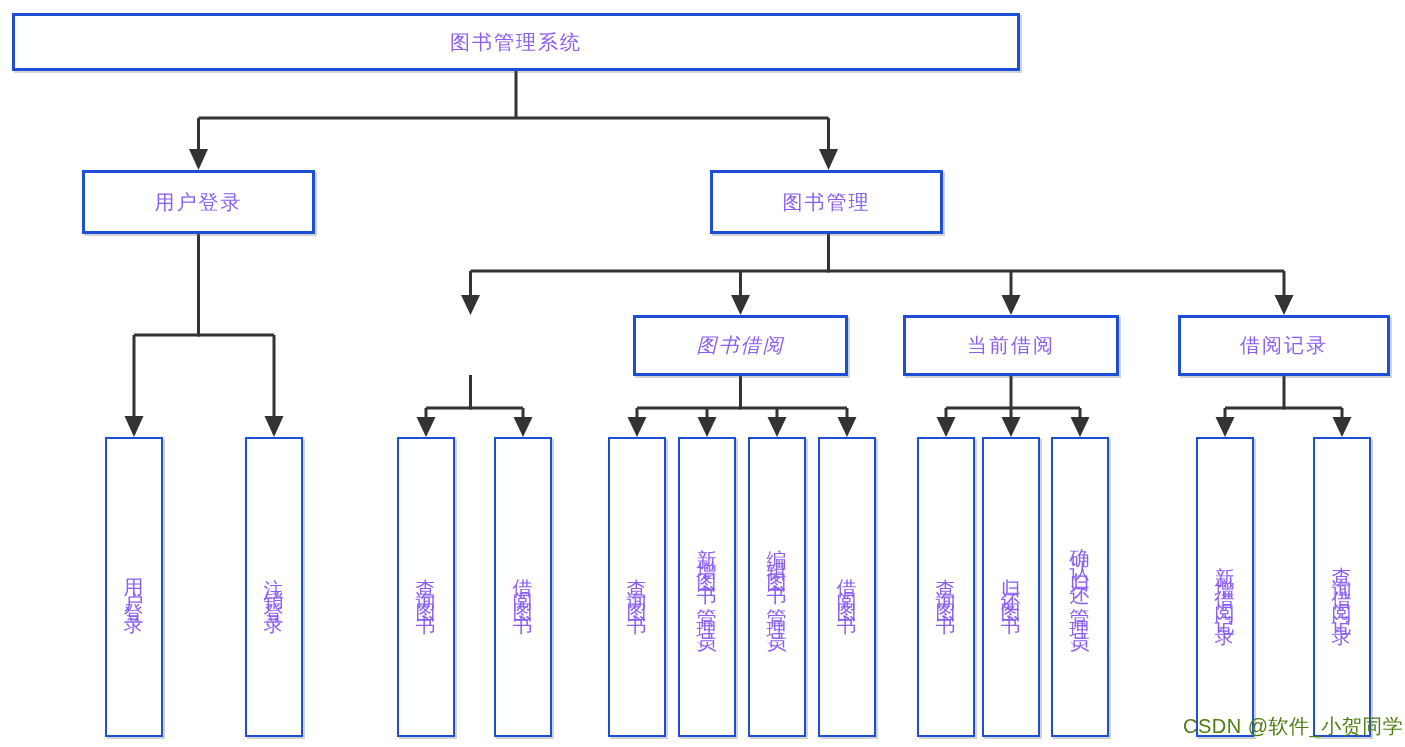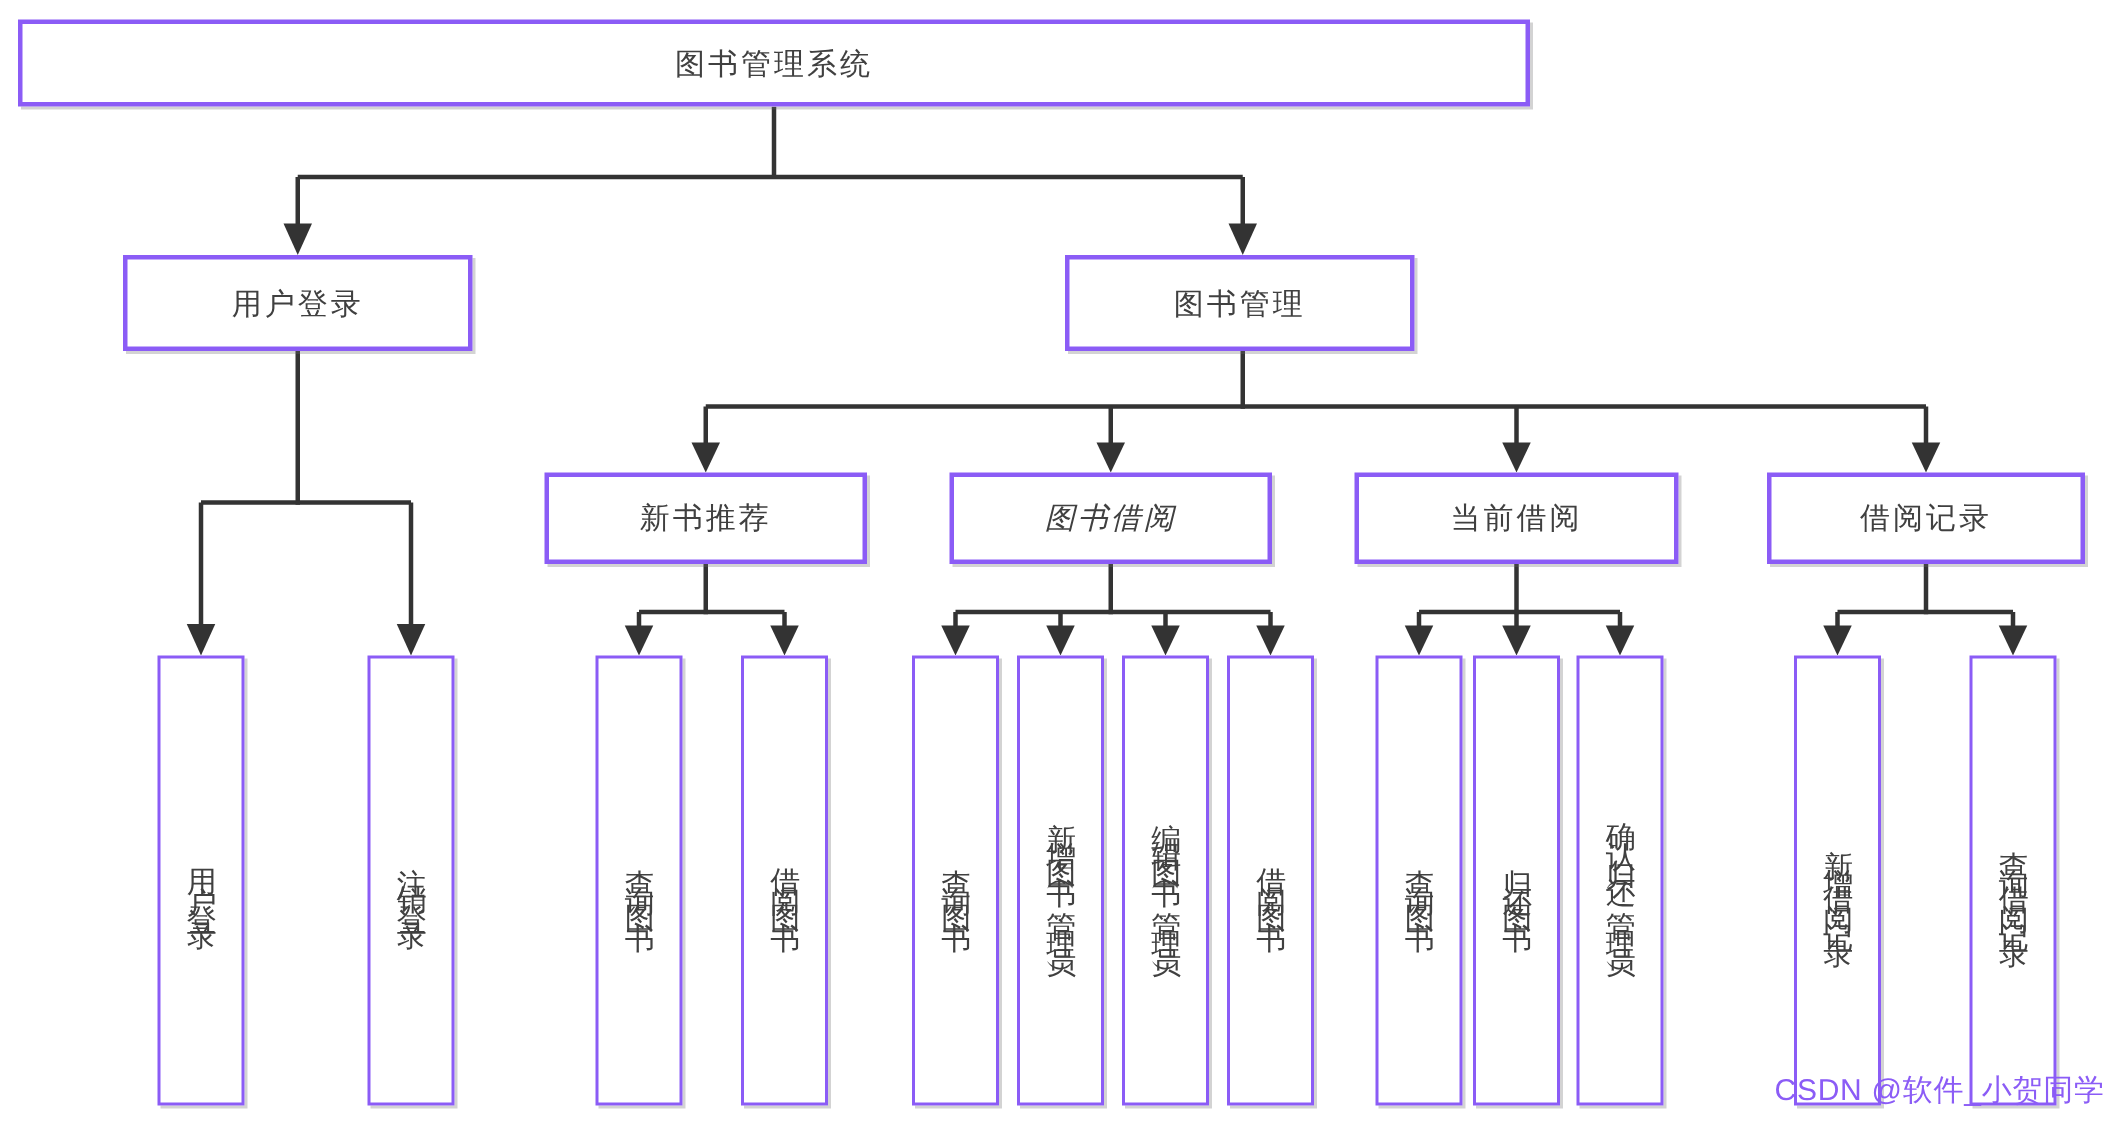--- a/index.html
+++ b/index.html
@@ -3,23 +3,23 @@
 <meta charset="utf-8">
 <style>
   html,body { margin:0; padding:0; background:#ffffff; }
   .canvas {
     position:relative; width:1405px; height:747px; background:#ffffff;
     font-family:"Liberation Sans", sans-serif; overflow:hidden;
   }
   svg.connectors { position:absolute; left:0; top:0; width:1405px; height:747px; }
   .node {
     position:absolute; box-sizing:border-box;
-    border:3px solid #8b5cf6; background:#ffffff;
+    border:3px solid #1d4ed8; background:#ffffff;
     display:flex; align-items:center; justify-content:center;
-    color:#404040; font-size:20px; letter-spacing:2px;
+    color:#8b5cf6; font-size:20px; letter-spacing:2px;
     box-shadow:2px 2px 0 rgba(110,110,110,0.30);
     white-space:nowrap;
   }
   
   .n-root   { left:12px;  top:13px;  width:1008px; height:58px; }
   .n-login  { left:82px;  top:170px; width:233px;  height:64px; }
   .n-mgmt   { left:710px; top:170px; width:233px;  height:64px; }
   .n-newbk  { left:363px; top:315px; width:215px;  height:61px; }
   .n-borrow { left:633px; top:315px; width:215px;  height:61px;font-style:italic; }
   .n-curr   { left:903px; top:315px; width:216px;  height:61px; }
@@ -36,21 +36,21 @@
   .l3  { left:397px; }  .l4  { left:494px; }
   .l5  { left:608px; }  .l6  { left:678px; }
   .l7  { left:748px; }  .l8  { left:818px; }
   .l9  { left:917px; }  .l10 { left:982px; }
   .l11 { left:1051px; } .l12 { left:1196px; }
   .l13 { left:1313px; }
   .connectors path { stroke:#333333; stroke-width:3; fill:none; }
   .connectors polygon { fill:#333333; stroke:none; }
   .watermark {
     position:absolute; left:1183px; top:713px; width:215px;
-    color:#8b5cf6; font-size:20px; letter-spacing:0.5px;
+    color:#4d7c0f; font-size:20px; letter-spacing:0.5px;
     text-align:left; white-space:nowrap;
   }
 </style>
 </head>
 <body>
 
 <div class="canvas">
 
   <svg class="connectors" viewBox="0 0 1405 747" xmlns="http://www.w3.org/2000/svg">
 
@@ -126,21 +126,20 @@
       <path d="M1342 408 V419"></path>
       <polygon points="1332.5,417 1351.5,417 1342,437"></polygon>
     </g>
   </svg>
 
   <div class="node n-root">图书管理系统</div>
 
   <div class="node n-login">用户登录</div>
   <div class="node n-mgmt">图书管理</div>
 
-  <div class="node n-newbk">新书推荐</div>
   <div class="node n-borrow">图书借阅</div>
   <div class="node n-curr">当前借阅</div>
   <div class="node n-rec">借阅记录</div>
 
   <div class="node leaf l1">用户登录</div>
   <div class="node leaf l2">注销登录</div>
   <div class="node leaf l3">查询图书</div>
   <div class="node leaf l4">借阅图书</div>
   <div class="node leaf l5">查询图书</div>
   <div class="node leaf l6">新增图书（管理员）</div>

